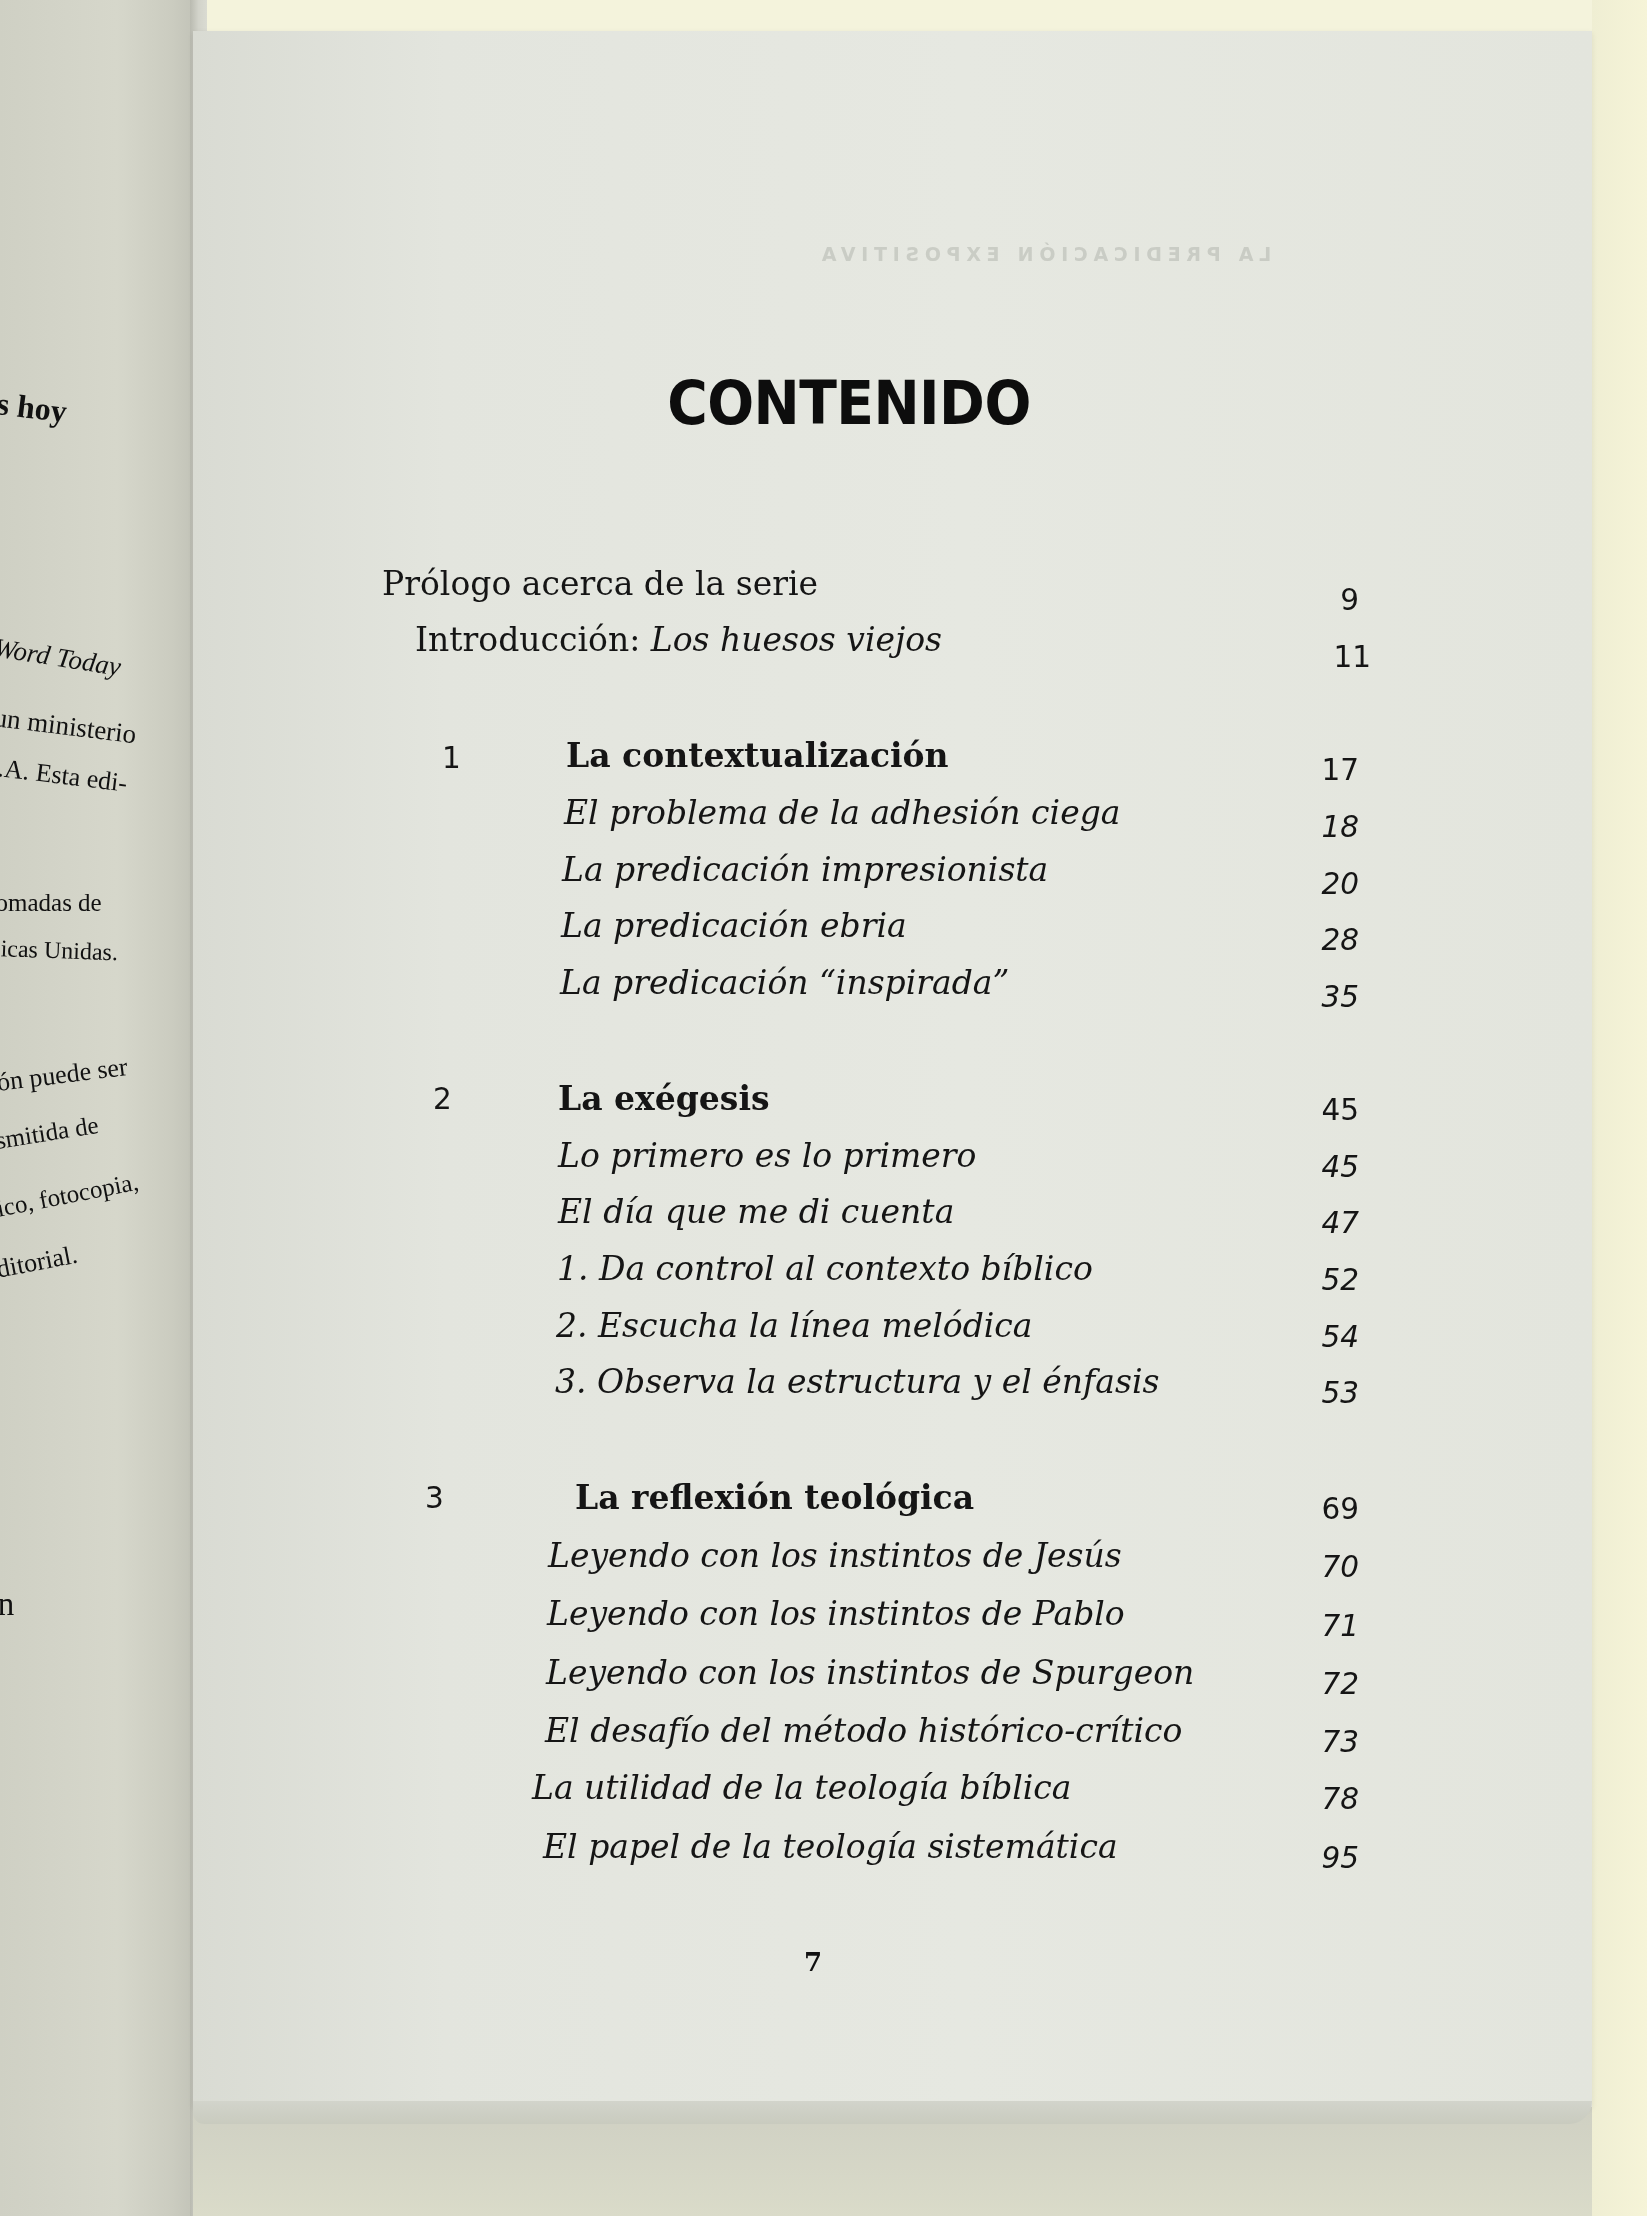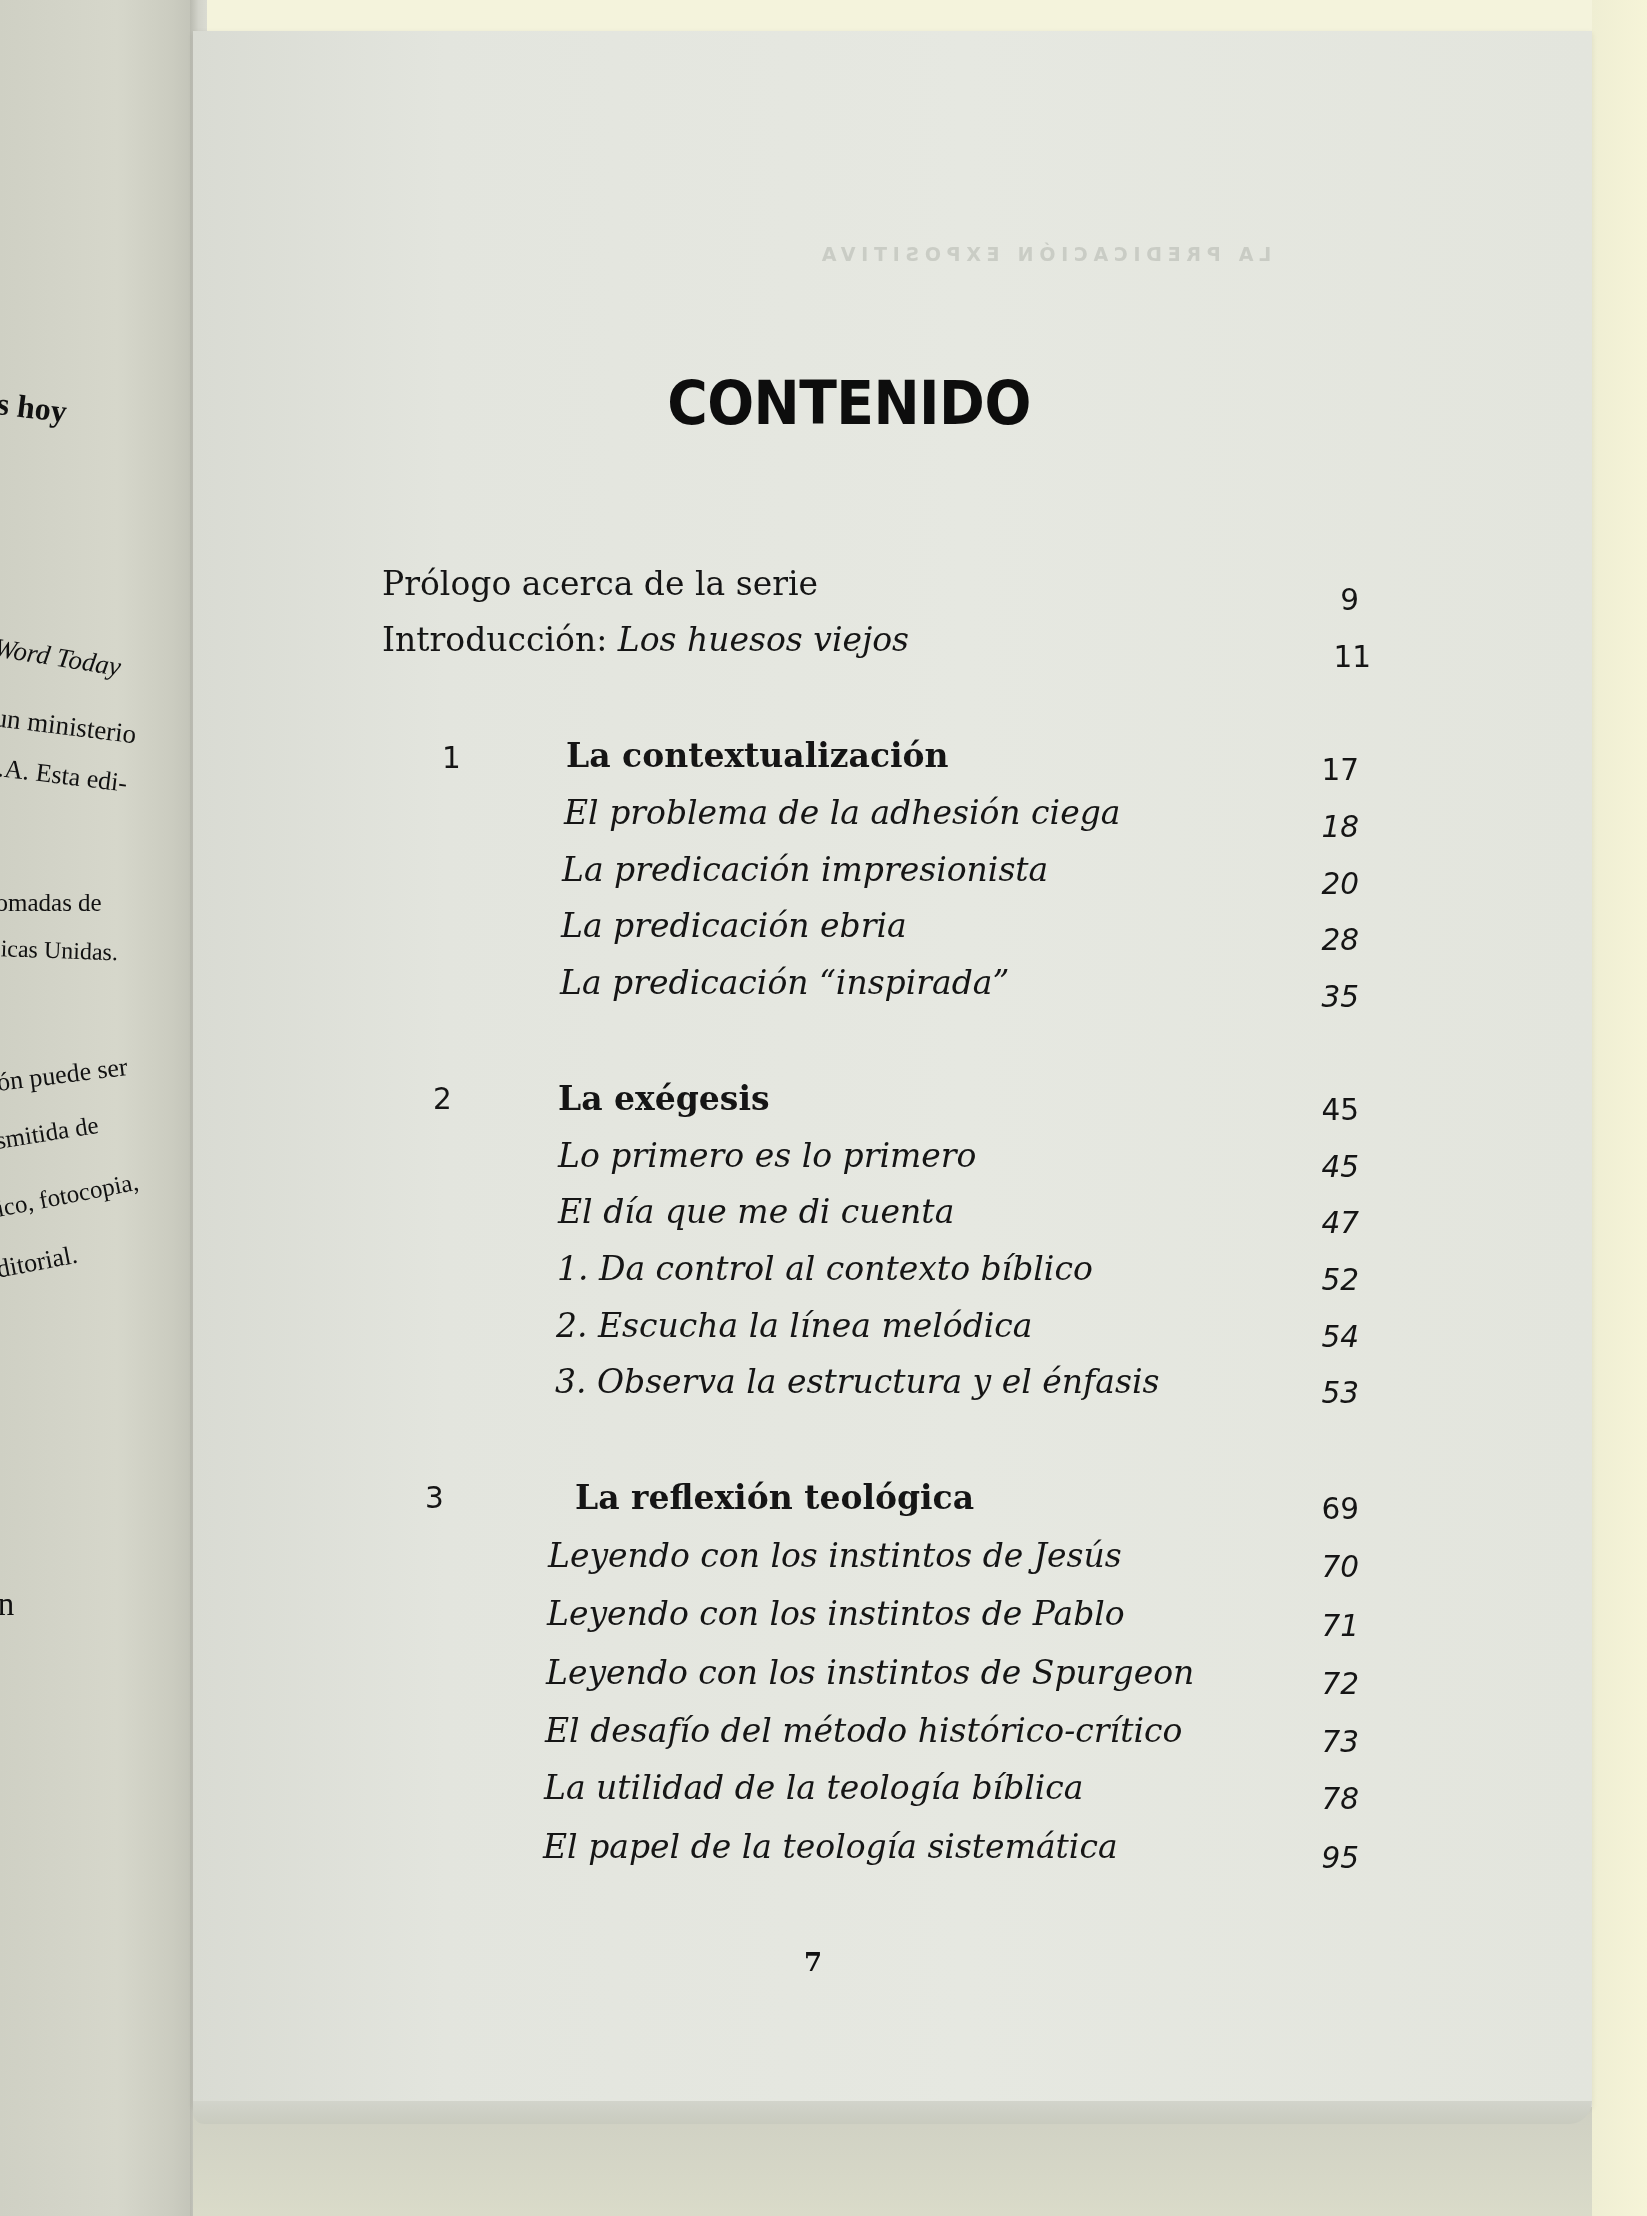--- a/index.html
+++ b/index.html
@@ -105,21 +105,21 @@
 <div class="toc">
 
   <div class="row" style="left:382px; top:564px;">
     <span class="label">Prólogo acerca de la serie</span>
   </div>
   <div class="row" style="left:1291px; top:583px;">
     <span class="page-num" style="left:0;">9</span>
   </div>
 
   <div class="row" style="left:382px; top:620px;">
-    <span class="label" style="white-space:pre;">Introducción: </span>
+    <span class="label" style="white-space:pre;margin-left:33px;">Introducción: </span>
     <span class="label italic">Los huesos viejos</span>
   </div>
   <div class="row" style="left:1291px; top:640px;">
     <span class="page-num" style="left:12px;">11</span>
   </div>
 
   <div class="row" style="left:442px; top:741px;">
     <span class="num" style="left:0; top:0;">1</span>
   </div>
   <div class="row" style="left:566px; top:736px;">
@@ -233,21 +233,21 @@
       <span class="page-num italic" style="left:0;text-align:right;">72</span>
     </div>
 
   <div class="row" style="left:545px; top:1711px;">
       <span class="label italic">El desafío del método histórico-crítico</span>
     </div>
   <div class="row" style="left:1291px; top:1725px;">
       <span class="page-num italic" style="left:0;">73</span>
     </div>
 
-  <div class="row" style="left:544px; top:1768px;">
+  <div class="row" style="left:532px; top:1768px;">
       <span class="label italic">La utilidad de la teología bíblica</span>
     </div>
   <div class="row" style="left:1291px; top:1782px;">
       <span class="page-num italic" style="left:0;">78</span>
     </div>
 
   <div class="row" style="left:543px; top:1827px;">
       <span class="label italic">El papel de la teología sistemática</span>
     </div>
   <div class="row" style="left:1291px; top:1841px;">

